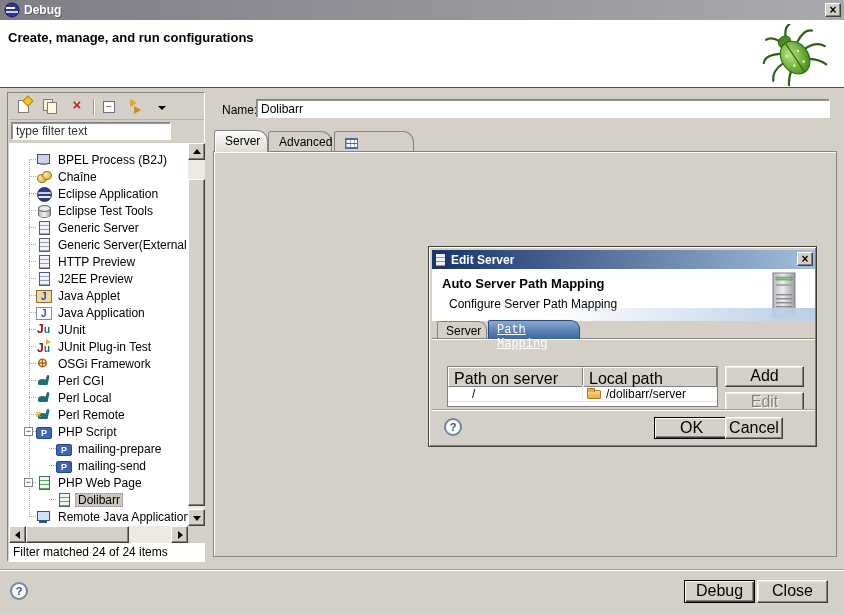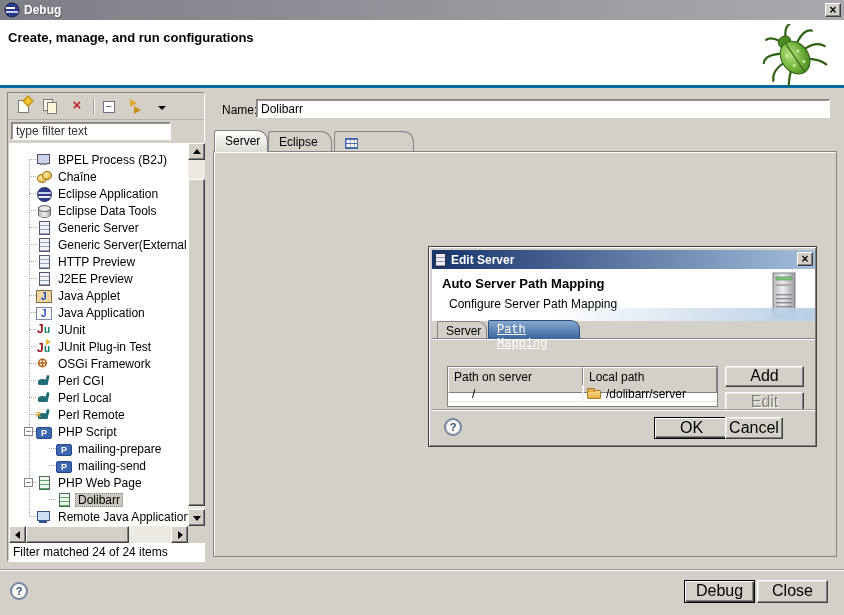--- a/index.html
+++ b/index.html
@@ -40,21 +40,21 @@
   .titlebar .ttl { color:#fff; font-weight:bold; font-size:12px; margin-left:4px;
     text-shadow:1px 1px 0 rgba(0,0,0,.25); }
   .xbtn { width:16px; height:14px; line-height:12px; font-weight:bold; font-size:12px;
     text-align:center; background:#d4d0c8;
     border:1px solid; border-color:#fff #404040 #404040 #fff;
     box-shadow: inset -1px -1px 0 #808080; }
   .titlebar .xbtn { position:absolute; right:3px; top:3px; }
 
   
   .banner { position:absolute; left:0; top:20px; width:844px; height:68px; background:#fff;
-    border-bottom:3px solid #0369a1; }
+    border-bottom:1px solid #0369a1; }
   .banner .msg { position:absolute; left:8px; top:10px; font-weight:bold; font-size:13px; }
   .banner svg { position:absolute; right:12px; top:4px; }
 
   
   .lp { position:absolute; left:7px; top:92px; width:198px; height:470px;
     border:1px solid; border-color:#848484 #ffffff #ffffff #848484; background:#d4d0c8; }
   .lp-toolbar { position:absolute; left:1px; top:1px; width:195px; height:26px;
     display:flex; align-items:center; gap:6px; padding-left:6px;
     border-bottom:1px solid #b3b0a9; }
   .tbi { width:20px; height:20px; position:relative; display:inline-block; }
@@ -202,21 +202,21 @@
   .dlg-head .h2 { position:absolute; left:17px; top:28px; font-size:12px; }
   .dlg-head svg { position:absolute; right:13px; top:3px; }
   .dtab { position:absolute; top:74px; height:18px; padding:2px 10px 0 8px; font-size:12px;
     background:#d4d0c8; border:1px solid #848484; border-bottom:none; border-radius:2px 9px 0 0; }
   .dtab.active { background:linear-gradient(#87a8d1,#3b659c); color:#fff; text-decoration:underline;
     z-index:2; top:73px; height:19px; border-color:#2c4c78;font-family:Liberation Mono, monospace; }
   .dlg-content { position:absolute; left:3px; top:91px; width:383px; height:71px; overflow:hidden;
     border-top:1px solid #848484; box-shadow:inset 0 1px 0 #fff; }
   .ptable { position:absolute; left:15px; top:27px; width:271px; height:41px; background:#fff;
     border:1px solid #808080; overflow:hidden; }
-  .ptable .th { position:absolute; top:0; height:26px; background:#d4d0c8; font-size:12px; padding:2px 0 0 5px;
+  .ptable .th { position:absolute; top:0; height:20px; background:#d4d0c8; font-size:16px; padding:2px 0 0 5px;
     border:1px solid; border-color:#fff #808080 #808080 #fff; }
   .ptable .td { position:absolute; top:18px; height:17px; font-size:12px; padding-top:2px;
     border-bottom:1px solid #e4e4e4; display:flex; align-items:center; }
   .folder { position:relative; width:14px; height:9px; margin:0 5px 0 4px;
     background:linear-gradient(#f7d98c,#e5ae45); border:1px solid #a97c24; border-radius:1px; }
   .folder::before { content:""; position:absolute; top:-3px; left:-1px; width:6px; height:3px;
     background:#e5ae45; border:1px solid #a97c24; border-bottom:none; border-radius:1px 1px 0 0; }
   .dlg-sep { position:absolute; left:3px; top:162px; width:383px; height:2px;
     background:linear-gradient(#9c9a94 50%, #ffffff 50%); }
   .dlg-foot { position:absolute; left:3px; top:164px; width:383px; height:33px; }
@@ -303,21 +303,21 @@
       <div class="trow pad0">
           <span class="ti ic-chain"></span>
           <span class="tlabel">Chaîne</span>
         </div>
       <div class="trow pad0">
           <span class="ti ic-eclipse"></span>
           <span class="tlabel">Eclipse Application</span>
         </div>
       <div class="trow pad0">
           <span class="ti ic-db"></span>
-          <span class="tlabel">Eclipse Data Tools</span>
+          <span class="tlabel">Eclipse Test Tools</span>
         </div>
       <div class="trow pad0">
           <span class="ti ic-server"></span>
           <span class="tlabel">Generic Server</span>
         </div>
       <div class="trow pad0">
           <span class="ti ic-server"></span>
           <span class="tlabel">Generic Server(External La</span>
         </div>
       <div class="trow pad0">
@@ -420,21 +420,21 @@
     <span class="sbtn sb-rt"></span>
   </div>
   <div class="corner"></div>
   <div class="lp-status">Filter matched 24 of 24 items</div>
 </div>
 
 <span class="lbl" style="left:222px; top:103px;">Name:</span>
 <input class="tbox" style="left: 256px; top: 99px; width: 574px; height: 19px;" value="Dolibarr">
 
 <span class="tab active" style="left:214px; width:54px;">Server</span>
-<span class="tab" style="left:268px; width:64px;">Eclipse</span>
+<span class="tab" style="left:268px; width:64px;">Advanced</span>
 <span class="tab" style="left:334px; width:80px;"><span class="grid-ico"></span><span>Common</span></span>
 
 <div class="content"></div>
 
 <div class="groupbox" style="left:229px; top:161px; width:592px; height:131px;">
   <span class="legend">Server</span>
 </div>
 <span class="lbl" style="left:248px; top:191px;">Server Debugger:</span>
 <div class="combo" style="left:338px; top:186px; width:135px; height:21px;">
   <span class="cv">XDebug</span>

